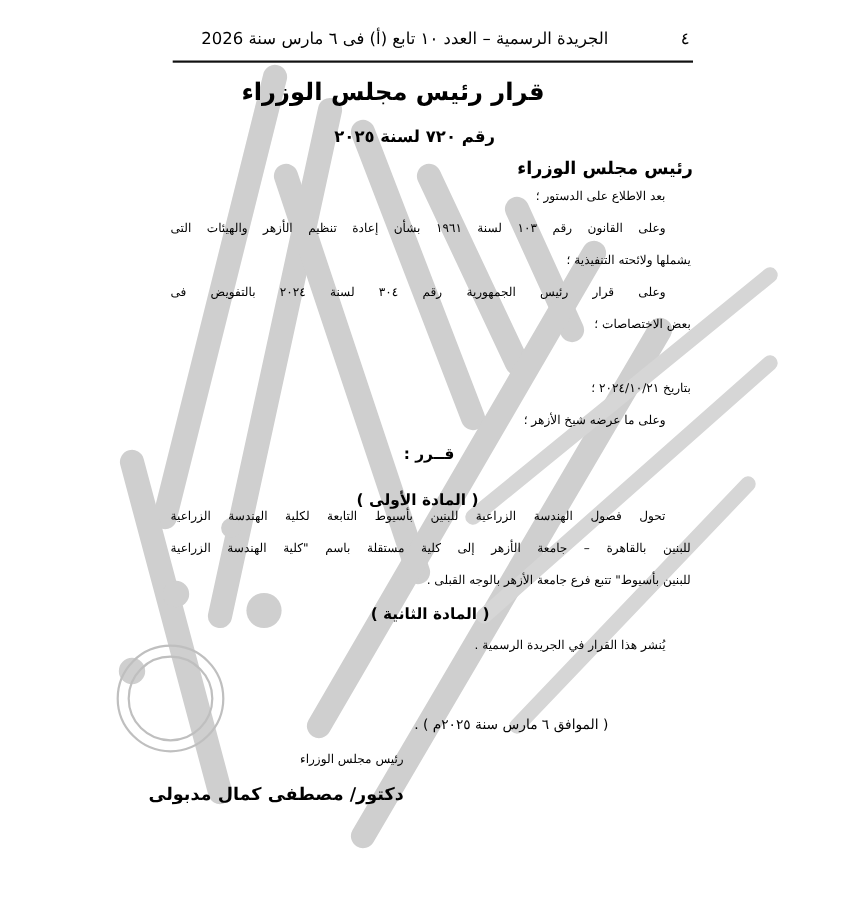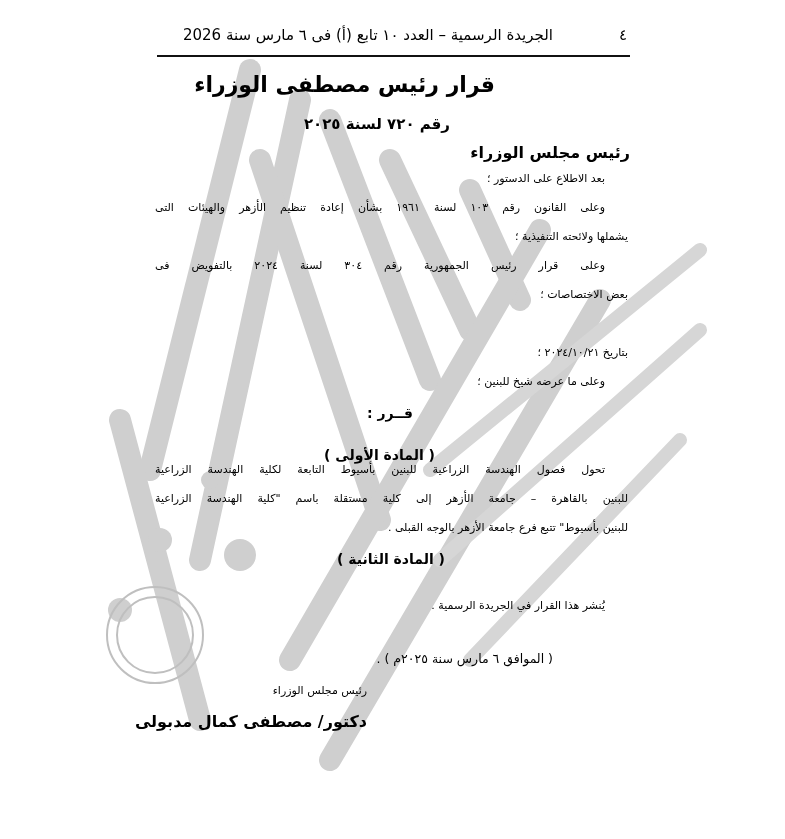--- a/index.html
+++ b/index.html
@@ -132,42 +132,42 @@
       <circle cx="155" cy="635" r="38"></circle>
     </g>
   </svg>
 
   <div class="content">
 
     <span class="line page-num">٤</span>
     <span class="line header-text">الجريدة الرسمية – العدد ١٠ تابع (أ) فى ٦ مارس سنة 2026</span>
     <div class="header-rule"></div>
 
-    <span class="line title">قرار رئيس مصطفى الوزراء</span>
+    <span class="line title">قرار رئيس مجلس الوزراء</span>
     <span class="line subtitle">رقم ٧٢٠ لسنة ٢٠٢٥</span>
     <span class="line addressee">رئيس مجلس الوزراء</span>
 
     <span class="line body-line" style="right:180px; top:172px;">بعد الاطلاع على الدستور ؛</span>
     <span class="line body-line just" style="top:201px; padding-right:23px; width:450px;">وعلى القانون رقم ١٠٣ لسنة ١٩٦١ بشأن إعادة تنظيم الأزهر والهيئات التى</span>
     <span class="line body-line" style="right:157px; top:230px;">يشملها ولائحته التنفيذية ؛</span>
     <span class="line body-line just" style="top:259px; padding-right:23px; width:450px;">وعلى قرار رئيس الجمهورية رقم ٣٠٤ لسنة ٢٠٢٤ بالتفويض فى</span>
     <span class="line body-line" style="right:157px; top:288px;">بعض الاختصاصات ؛</span>
     <span class="line body-line" style="right:157px; top:346px;">بتاريخ ٢٠٢٤/١٠/٢١ ؛</span>
-    <span class="line body-line" style="right:180px; top:375px;">وعلى ما عرضه شيخ للبنين ؛</span>
+    <span class="line body-line" style="right:180px; top:375px;">وعلى ما عرضه شيخ الأزهر ؛</span>
 
     <span class="line bold-center" style="right:372px; top:405px;">قــرر :</span>
     <span class="line bold-center" style="right:350px; top:447px;">( المادة الأولى )</span>
 
     <span class="line body-line just" style="top:492px;">للبنين بالقاهرة – جامعة الأزهر إلى كلية مستقلة باسم "كلية الهندسة الزراعية</span>
     <span class="line body-line just" style="top:463px; padding-right:23px; width:450px;">تحول فصول الهندسة الزراعية للبنين بأسيوط التابعة لكلية الهندسة الزراعية</span>
     <span class="line body-line" style="right:157px; top:521px;">للبنين بأسيوط" تتبع فرع جامعة الأزهر بالوجه القبلى .</span>
 
     <span class="line bold-center" style="right:340px; top:551px;">( المادة الثانية )</span>
 
-    <span class="line body-line" style="right:180px; top:599px;">يُنشر هذا القرار في الجريدة الرسمية .</span>
+    <span class="line body-line" style="right:180px; top:580px;">يُنشر هذا القرار في الجريدة الرسمية .</span>
 
     <span class="line small" style="right:232px; top:651px;">( الموافق ٦ مارس سنة ٢٠٢٥م ) .</span>
 
     <span class="line body-line" style="right:418px; top:684px;">رئيس مجلس الوزراء</span>
     <span class="line signature-name" style="right:418px; top:712px;">دكتور/ مصطفى كمال مدبولى</span>
 
   </div>
 </div>
 
 </body></html>

